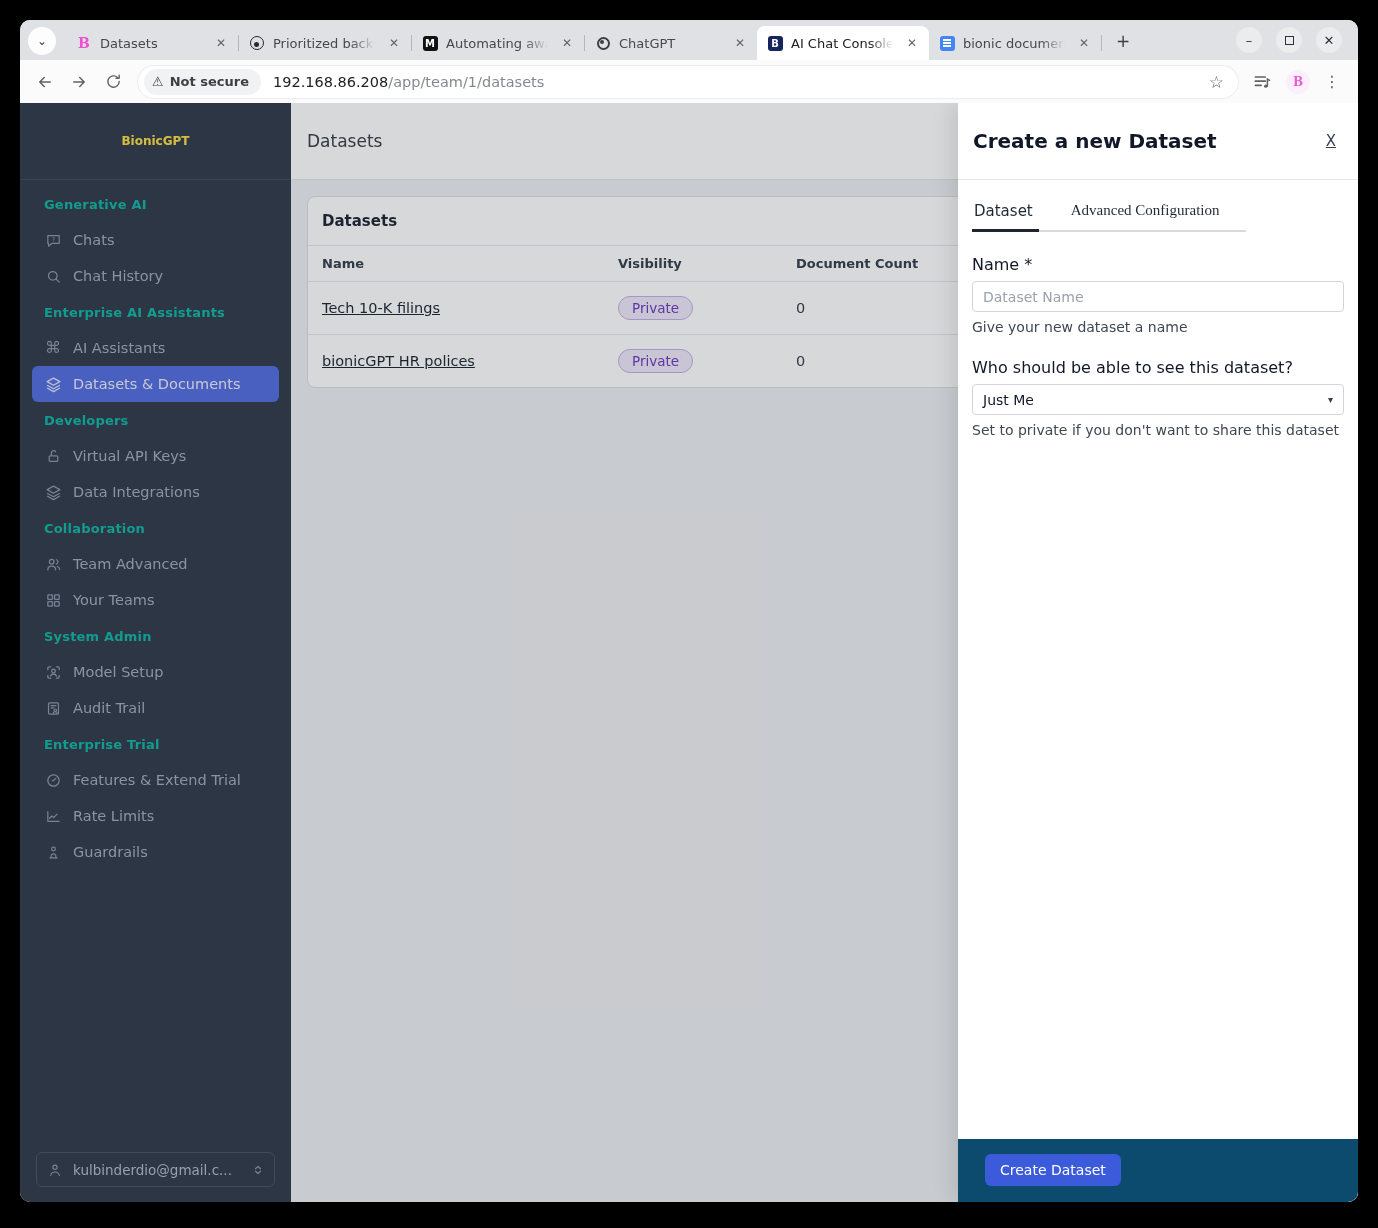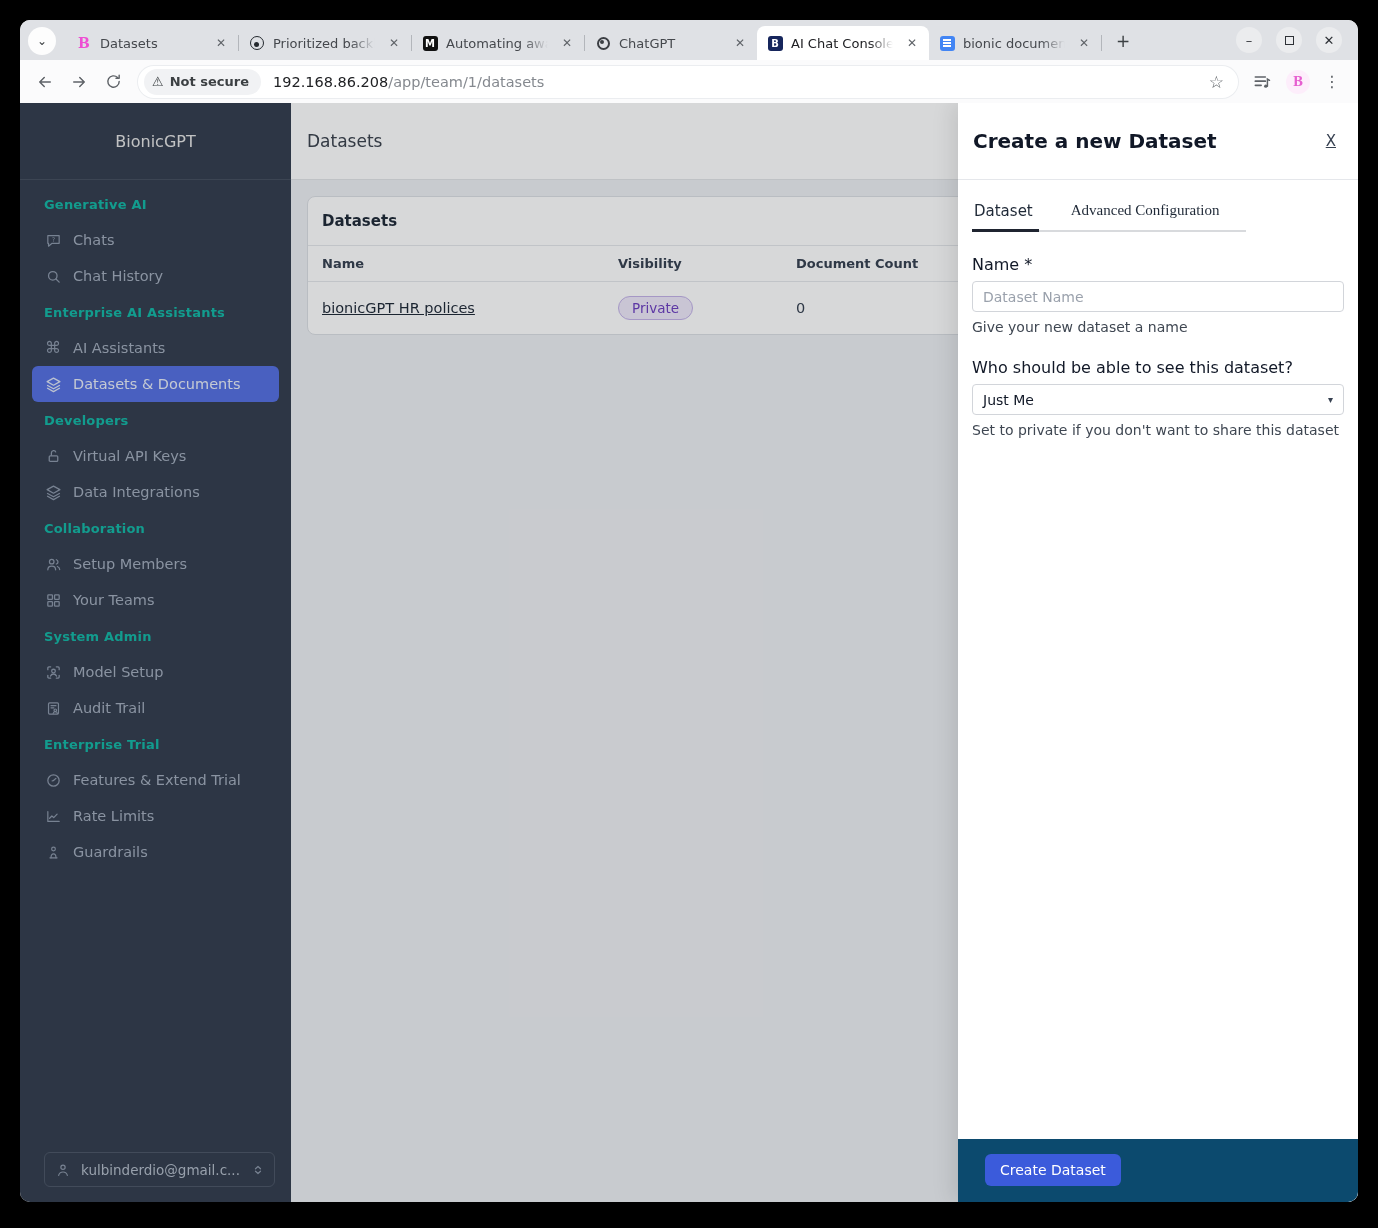--- a/index.html
+++ b/index.html
@@ -58,31 +58,31 @@
            font-size:12px; display:flex; align-items:center; justify-content:center; font-family:"DejaVu Serif",serif; cursor:pointer;}
   .kebab { color:#5f6368; font-size:16px; cursor:pointer; letter-spacing:0; }
 
   
   .content { flex:1; position:relative; display:flex; overflow:hidden; }
   .dim { position:absolute; left:0; top:0; bottom:0; right:400px; background:rgba(13,17,26,0.165); z-index:5; }
 
   
   .sidebar { width:271px; background:#343e4e; color:#a3adbd; flex-shrink:0; display:flex; flex-direction:column; position:relative;}
   .sb-header { height:77px; display:flex; align-items:center; justify-content:center; border-bottom:1px solid #46505f;
-               color:#e5e5e5; font-size:16px; }
+               color:#fde047; font-size:12px;font-weight:bold; }
   .sb-nav { padding:6px 12px; }
   .sb-section { height:36px; display:flex; align-items:center; padding:0 12px; color:#14b8a6;
                 font-size:13px; font-weight:bold; letter-spacing:.2px; }
   .sb-item { height:36px; display:flex; align-items:center; gap:11px; padding:0 12px; border-radius:6px;
              font-size:14.5px; cursor:pointer; color:#a3adbd; }
   .sb-item .icn { width:18px; height:18px; display:flex; align-items:center; justify-content:center; color:#8d98aa; flex-shrink:0;}
   .sb-item.active { background:#5570e2; color:#e9edf8; }
   .sb-item.active .icn { color:#dfe5f5; }
   .cmd-glyph { font-size:16px; line-height:1; }
-  .sb-user { position:absolute; left:24px; right:16px; bottom:15px; height:35px; border:1px solid #4d5768;
+  .sb-user { position:absolute; left:16px; right:16px; bottom:15px; height:35px; border:1px solid #4d5768;
              border-radius:6px; display:flex; align-items:center; gap:10px; padding:0 10px; cursor:pointer;}
   .sb-user .email { flex:1; font-size:13.5px; color:#b4bdca; white-space:nowrap; overflow:hidden;}
 
   
   .main { flex:1; background:#eef0f3; display:flex; flex-direction:column; overflow:hidden;}
   .main-header { height:77px; background:#fff; border-bottom:1px solid #e3e5e8; display:flex; align-items:center;
                  padding-left:16px; font-size:17px; color:#3b424d; flex-shrink:0;}
   .card { margin:16px 0 0 16px; background:#fff; border:1px solid #dcdfe4; border-radius:8px; overflow:hidden;}
   .card-title { padding:15px 14px; font-size:15px; font-weight:bold; color:#1f2937; }
   table { border-collapse:collapse; width:100%; }
@@ -305,21 +305,21 @@
         <div class="sb-section">Collaboration</div>
         <div class="sb-item">
           <span class="icn">
             <svg width="17" height="17" viewBox="0 0 24 24" fill="none" stroke="currentColor" stroke-width="1.8" stroke-linecap="round">
                 <circle cx="9.5" cy="8" r="3.2"></circle>
                 <path d="M4 19.5c0-3.2 2.4-5.2 5.5-5.2s5.5 2 5.5 5.2"></path>
                 <path d="M16 5.3c1.4.5 2.3 1.6 2.3 3s-.9 2.5-2.3 3"></path>
                 <path d="M17.5 14.8c2 .7 3.2 2.3 3.2 4.4"></path>
               </svg>
           </span>
-          <span>Setup Members</span>
+          <span>Team Advanced</span>
         </div>
         <div class="sb-item">
           <span class="icn">
             <svg width="17" height="17" viewBox="0 0 24 24" fill="none" stroke="currentColor" stroke-width="1.8">
                 <rect x="4" y="4" width="6.5" height="6.5" rx="1"></rect>
                 <rect x="13.5" y="4" width="6.5" height="6.5" rx="1"></rect>
                 <rect x="4" y="13.5" width="6.5" height="6.5" rx="1"></rect>
                 <rect x="13.5" y="13.5" width="6.5" height="6.5" rx="1"></rect>
               </svg>
           </span>
@@ -406,20 +406,25 @@
         <table>
           <thead>
             <tr>
               <th class="c1">Name</th>
               <th class="c2">Visibility</th>
               <th>Document Count</th>
             </tr>
           </thead>
           <tbody>
             <tr>
+              <td><span class="ds-link">Tech 10-K filings</span></td>
+              <td><span class="badge">Private</span></td>
+              <td><span>0</span></td>
+            </tr>
+            <tr>
               <td><span class="ds-link">bionicGPT HR polices</span></td>
               <td><span class="badge">Private</span></td>
               <td><span>0</span></td>
             </tr>
           </tbody>
         </table>
       </div>
     </main>
 
     <div class="dim"></div>

